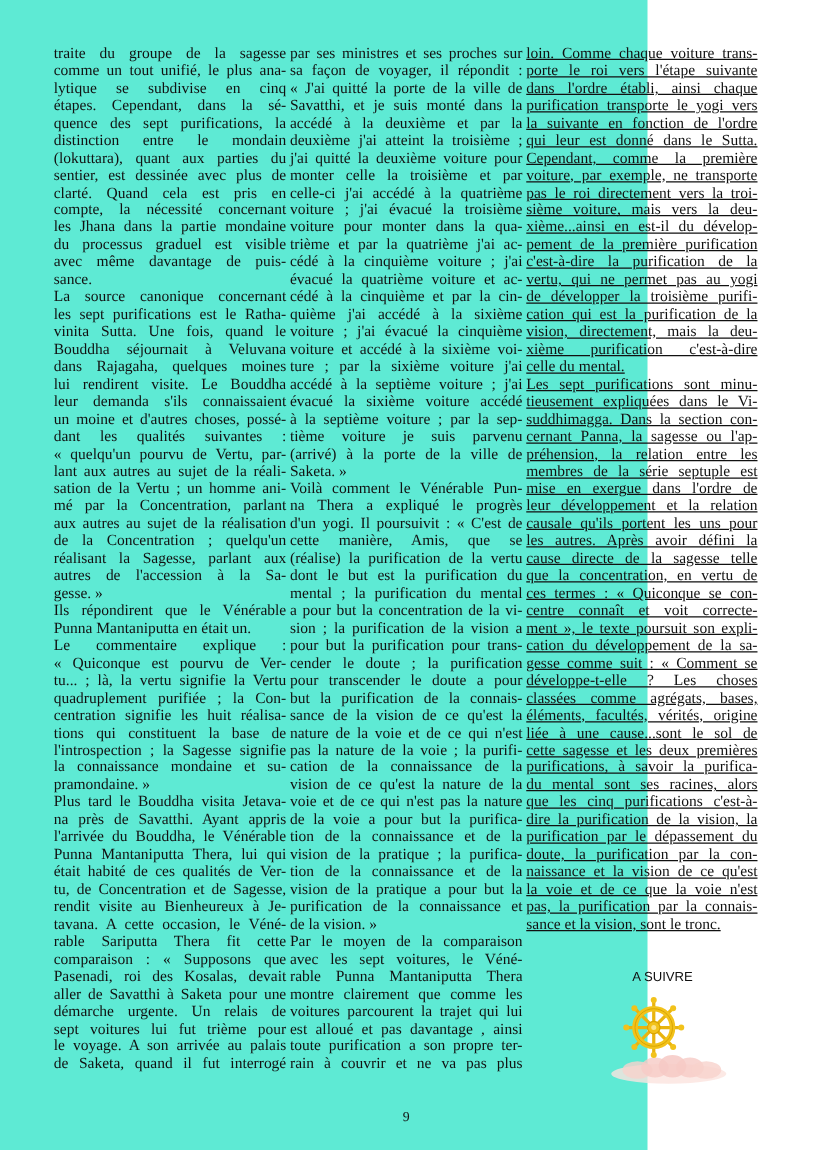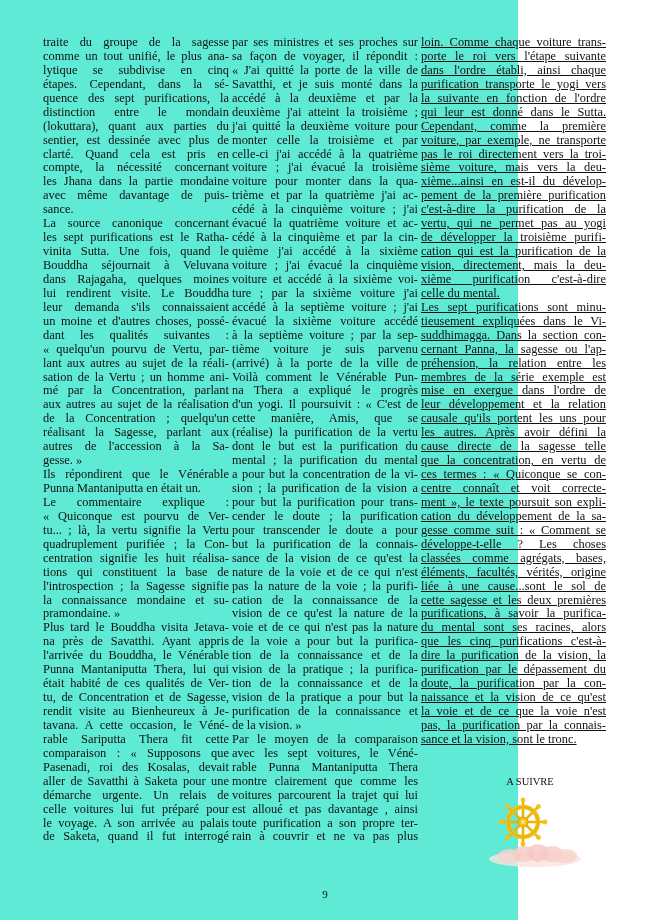--- a/index.html
+++ b/index.html
@@ -14,21 +14,21 @@
       color: #111;
       text-align: justify;
     }
     .col-left { left: 43px; width: 186px; }
     .col-mid { left: 232px; width: 186px; }
     .col-right { left: 421px; width: 185px; text-decoration: underline; }
     .line { display: block; white-space: nowrap; text-align: justify; text-align-last: justify; height: 13.95px; overflow: visible; }
     .line.last { text-align-last: left; }
     .follow {
       position: absolute; left: 490px; top: 776px; width: 80px; text-align: center;
-      font-family: Liberation Serif, serif; font-size: 10.5px; color: #111;
+      font-family: Liberation Sans, sans-serif; font-size: 10.5px; color: #111;
     }
     .emblem { position: absolute; left: 480px; top: 795px; width: 110px; height: 80px; }
     .page-number {
       position: absolute; left: 315px; top: 888px; width: 20px; text-align: center;
       font-family: "Liberation Serif", serif; font-size: 11px; color: #111;
     }
   </style>
 </head>
 <body>
 
@@ -38,20 +38,21 @@
       <span class="line">comme un tout unifié, le plus ana-</span>
       <span class="line">lytique se subdivise en cinq</span>
       <span class="line">étapes. Cependant, dans la sé-</span>
       <span class="line">quence des sept purifications, la</span>
       <span class="line">distinction entre le mondain</span>
       <span class="line">(lokuttara), quant aux parties du</span>
       <span class="line">sentier, est dessinée avec plus de</span>
       <span class="line">clarté. Quand cela est pris en</span>
       <span class="line">compte, la nécessité concernant</span>
       <span class="line">les Jhana dans la partie mondaine</span>
+      <span class="line">du processus graduel est visible</span>
       <span class="line">avec même davantage de puis-</span>
       <span class="line last">sance.</span>
       <span class="line">La source canonique concernant</span>
       <span class="line">les sept purifications est le Ratha-</span>
       <span class="line">vinita Sutta. Une fois, quand le</span>
       <span class="line">Bouddha séjournait à Veluvana</span>
       <span class="line">dans Rajagaha, quelques moines</span>
       <span class="line">lui rendirent visite. Le Bouddha</span>
       <span class="line">leur demanda s'ils connaissaient</span>
       <span class="line">un moine et d'autres choses, possé-</span>
@@ -82,21 +83,21 @@
       <span class="line">Punna Mantaniputta Thera, lui qui</span>
       <span class="line">était habité de ces qualités de Ver-</span>
       <span class="line">tu, de Concentration et de Sagesse,</span>
       <span class="line">rendit visite au Bienheureux à Je-</span>
       <span class="line">tavana. A cette occasion, le Véné-</span>
       <span class="line">rable Sariputta Thera fit cette</span>
       <span class="line">comparaison : « Supposons que</span>
       <span class="line">Pasenadi, roi des Kosalas, devait</span>
       <span class="line">aller de Savatthi à Saketa pour une</span>
       <span class="line">démarche urgente. Un relais de</span>
-      <span class="line">celle voitures lui fut préparé pour</span>
+      <span class="line">sept voitures lui fut trième pour</span>
       <span class="line">le voyage. A son arrivée au palais</span>
       <span class="line">de Saketa, quand il fut interrogé</span>
     </div>
   <div class="col col-mid">
       <span class="line">par ses ministres et ses proches sur</span>
       <span class="line">sa façon de voyager, il répondit :</span>
       <span class="line">« J'ai quitté la porte de la ville de</span>
       <span class="line">Savatthi, et je suis monté dans la</span>
       <span class="line">accédé à la deuxième et par la</span>
       <span class="line">deuxième j'ai atteint la troisième ;</span>
@@ -111,20 +112,21 @@
       <span class="line">cédé à la cinquième et par la cin-</span>
       <span class="line">quième j'ai accédé à la sixième</span>
       <span class="line">voiture ; j'ai évacué la cinquième</span>
       <span class="line">voiture et accédé à la sixième voi-</span>
       <span class="line">ture ; par la sixième voiture j'ai</span>
       <span class="line">accédé à la septième voiture ; j'ai</span>
       <span class="line">évacué la sixième voiture accédé</span>
       <span class="line">à la septième voiture ; par la sep-</span>
       <span class="line">tième voiture je suis parvenu</span>
       <span class="line">(arrivé) à la porte de la ville de</span>
+      <span class="line last">Saketa. »</span>
       <span class="line">Voilà comment le Vénérable Pun-</span>
       <span class="line">na Thera a expliqué le progrès</span>
       <span class="line">d'un yogi. Il poursuivit : « C'est de</span>
       <span class="line">cette manière, Amis, que se</span>
       <span class="line">(réalise) la purification de la vertu</span>
       <span class="line">dont le but est la purification du</span>
       <span class="line">mental ; la purification du mental</span>
       <span class="line">a pour but la concentration de la vi-</span>
       <span class="line">sion ; la purification de la vision a</span>
       <span class="line">pour but la purification pour trans-</span>
@@ -171,21 +173,21 @@
       <span class="line">de développer la troisième purifi-</span>
       <span class="line">cation qui est la purification de la</span>
       <span class="line">vision, directement, mais la deu-</span>
       <span class="line">xième purification c'est-à-dire</span>
       <span class="line last">celle du mental.</span>
       <span class="line">Les sept purifications sont minu-</span>
       <span class="line">tieusement expliquées dans le Vi-</span>
       <span class="line">suddhimagga. Dans la section con-</span>
       <span class="line">cernant Panna, la sagesse ou l'ap-</span>
       <span class="line">préhension, la relation entre les</span>
-      <span class="line">membres de la série exemple est</span>
+      <span class="line">membres de la série septuple est</span>
       <span class="line">mise en exergue dans l'ordre de</span>
       <span class="line">leur développement et la relation</span>
       <span class="line">causale qu'ils portent les uns pour</span>
       <span class="line">les autres. Après avoir défini la</span>
       <span class="line">cause directe de la sagesse telle</span>
       <span class="line">que la concentration, en vertu de</span>
       <span class="line">ces termes : « Quiconque se con-</span>
       <span class="line">centre connaît et voit correcte-</span>
       <span class="line">ment », le texte poursuit son expli-</span>
       <span class="line">cation du développement de la sa-</span>

